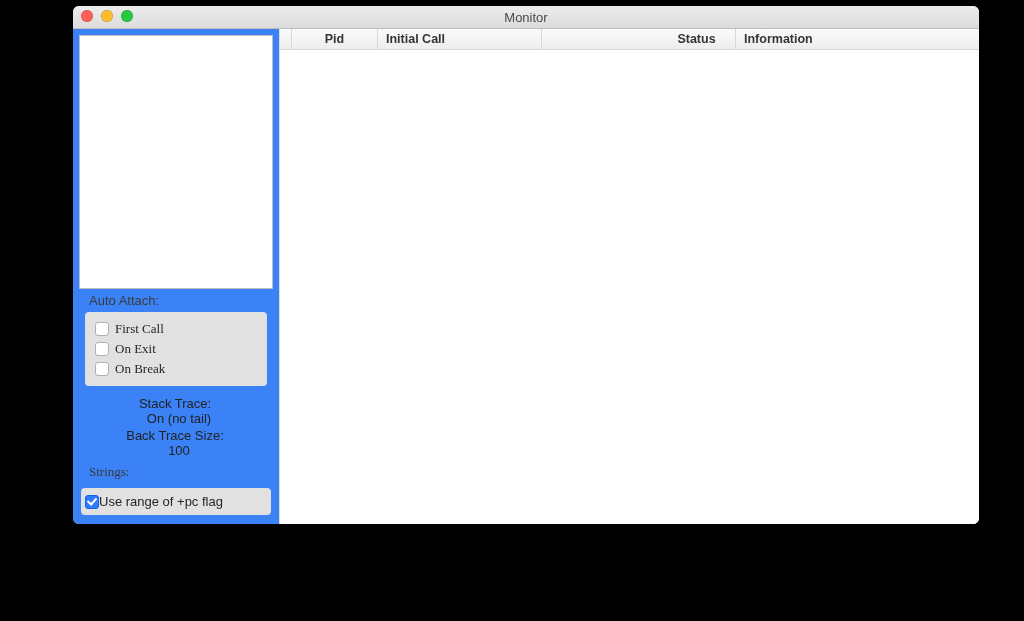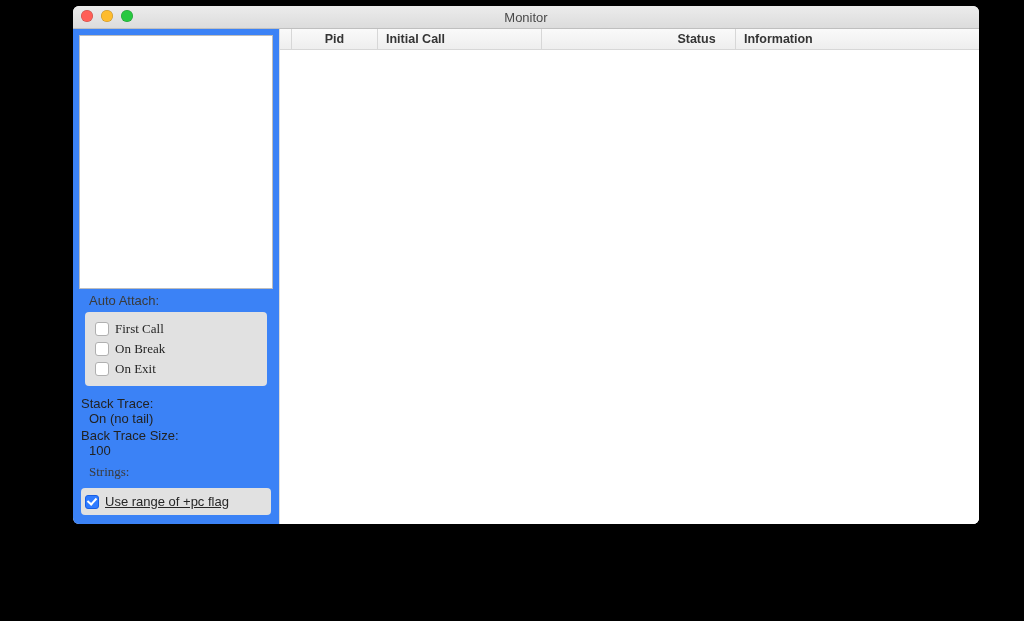--- a/index.html
+++ b/index.html
@@ -114,39 +114,38 @@
   .chk.checked::after {
     content: "";
     width: 4px; height: 7px;
     border: solid #fff;
     border-width: 0 2px 2px 0;
     transform: translateY(-1px) rotate(42deg);
   }
   .side-block {
     margin-top: 2px;
     padding: 0 4px 0 2px;
+    text-align: center;
   }
   .side-block .hdr {
     font-size: 13px;
     margin: 2px 0 0 0;
     color: #222;
   }
   .side-block .val {
     margin: 0 0 2px 8px;
     color: #222;
   }
   .strings-row {
     margin: 6px 2px 0 2px;
     padding: 6px 4px;
     background: #e1e1e1;
     border-radius: 4px;
     display: flex;
     align-items: center;
-    gap: 6px;
-    text-decoration: underline;
   }
   
   .main {
     flex: 1 1 auto;
     display: flex;
     flex-direction: column;
     background: #fff;
     border-left: 1px solid #dcdcdc;
   }
   .thead {
@@ -202,25 +201,25 @@
 
       <div class="side-label">Auto Attach:</div>
 
       <div class="attach-group">
         <div class="chk-row">
           <span class="chk"></span>
           <span>First Call</span>
         </div>
         <div class="chk-row">
           <span class="chk"></span>
-          <span>On Break</span>
+          <span>On Exit</span>
         </div>
         <div class="chk-row">
           <span class="chk"></span>
-          <span>On Exit</span>
+          <span>On Break</span>
         </div>
       </div>
 
       <div class="side-block">
         <div class="hdr">Stack Trace:</div>
         <div class="val">On (no tail)</div>
         <div class="hdr">Back Trace Size:</div>
         <div class="val">100</div>
       </div>
 

